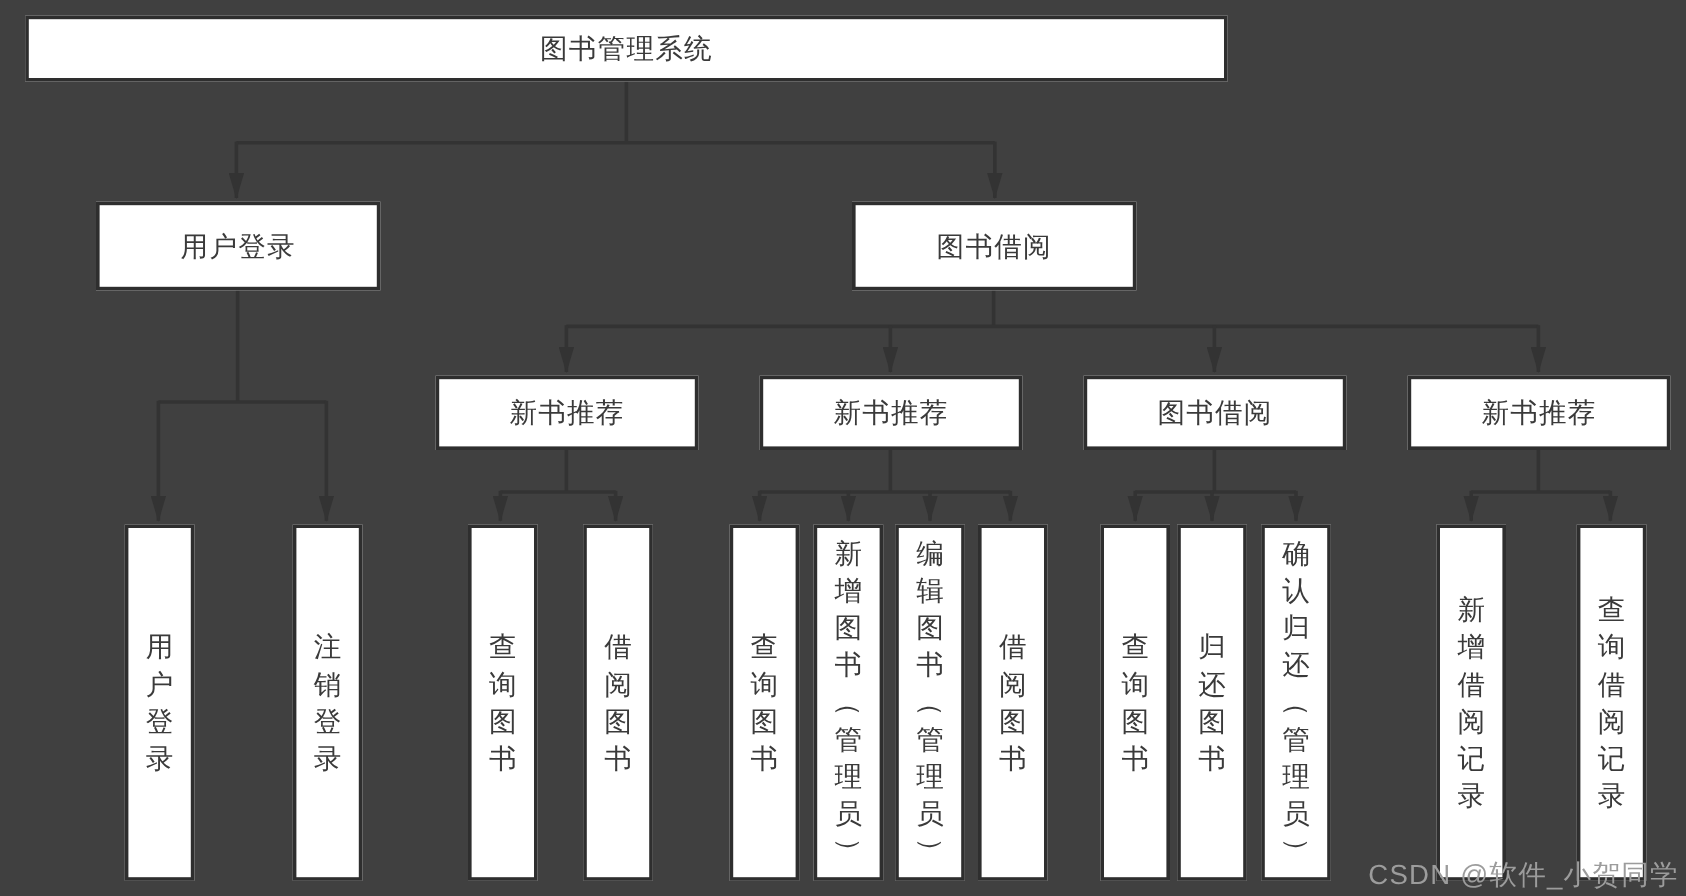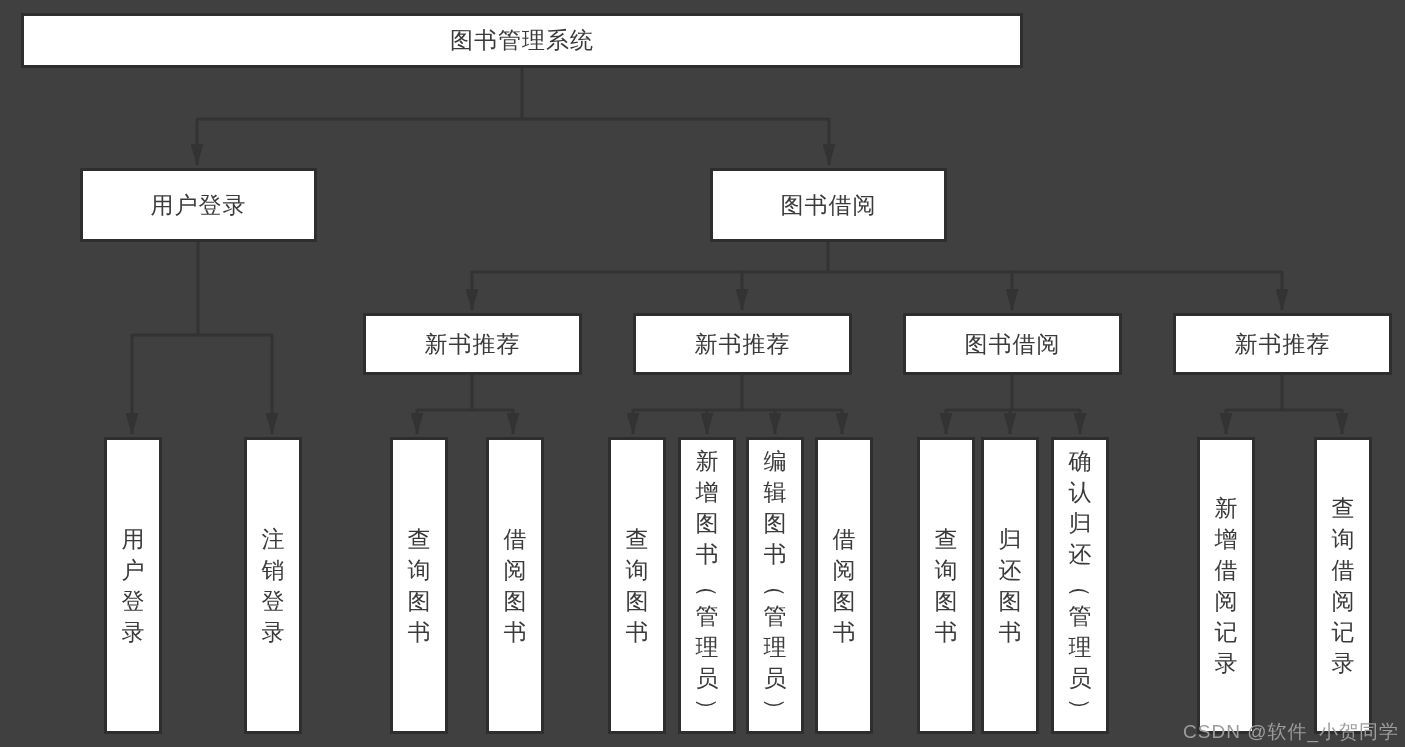--- a/index.html
+++ b/index.html
@@ -14,21 +14,21 @@
   }
   .hlabel{font-size:23px;letter-spacing:1px;white-space:nowrap;}
   .root{left:21px;top:13px;width:1002px;height:55px;}
   .lvl2{top:168px;width:237px;height:74px;}
   .lvl3{top:313px;width:219px;height:62px;}
   .leaf{top:437px;width:58px;height:297px;flex-direction:column;}
   .vlabel{display:flex;flex-direction:column;align-items:center;justify-content:center;height:100%;}
   .vch{display:block;height:31px;line-height:31px;font-size:23px;text-align:center;}
   .vch.rot{transform:rotate(90deg);}
   #watermark{
-    position:absolute;right:6px;bottom:2px;font-size:19px;color:#9c9c9c;
+    position:absolute;right:6px;bottom:2px;font-size:23px;color:#9c9c9c;
     letter-spacing:1px;white-space:nowrap;
   }
 </style>
 </head>
 <body>
 
 <div id="stage">
 
   <svg id="wires" viewBox="0 0 1405 747" xmlns="http://www.w3.org/2000/svg">
     <defs>

